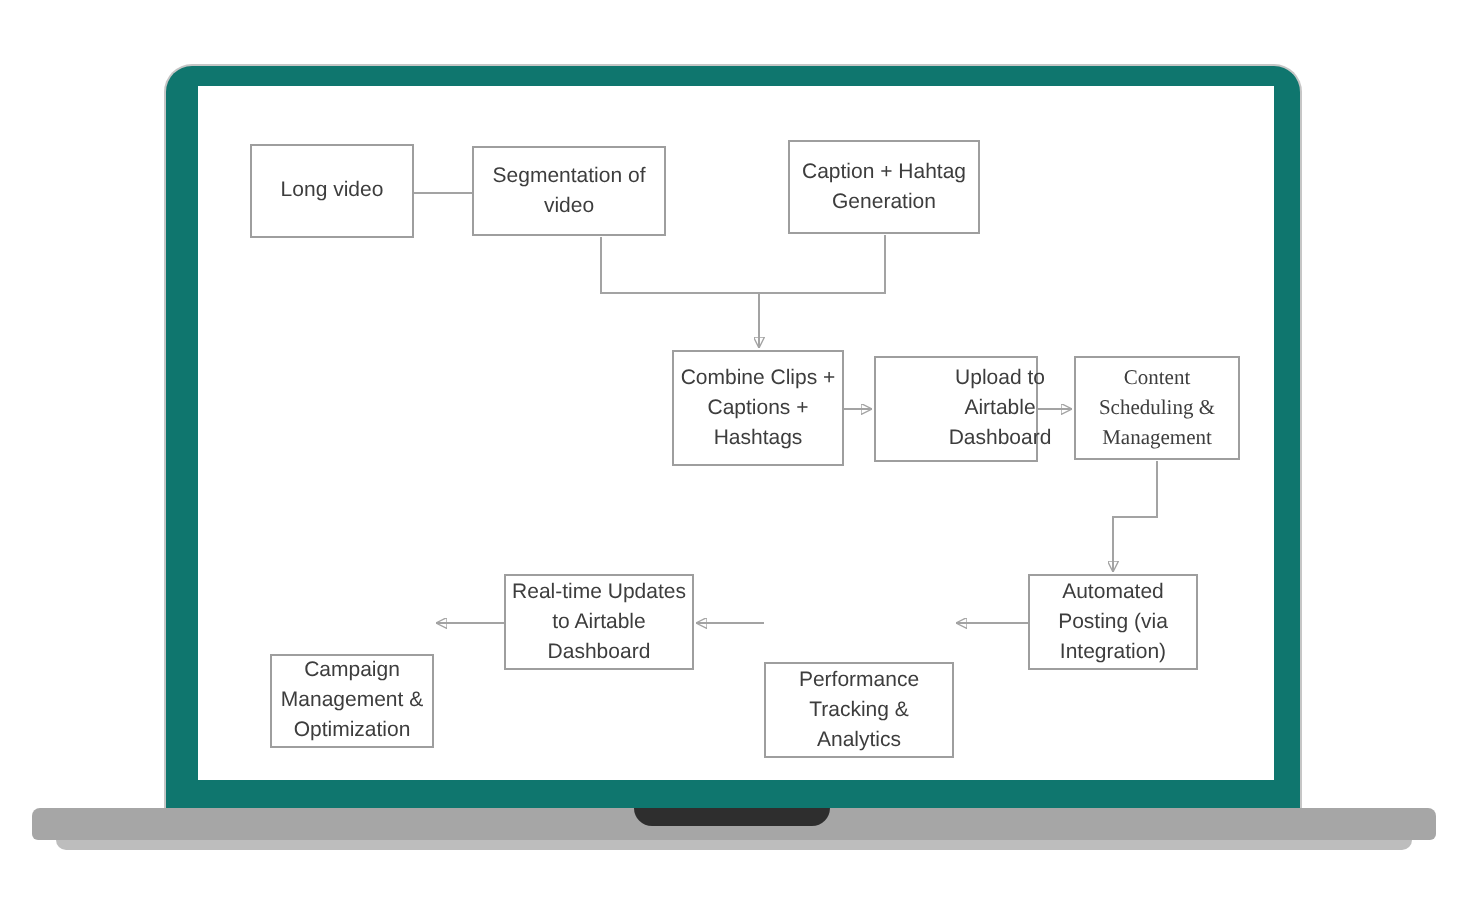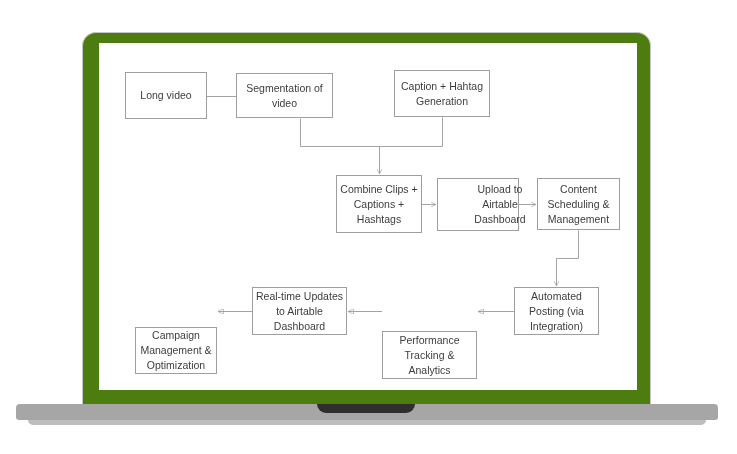--- a/index.html
+++ b/index.html
@@ -9,21 +9,21 @@
     background: #ffffff;
     font-family: "Liberation Sans", "DejaVu Sans", sans-serif;
     overflow: hidden;
   }
   .stage { position: relative; width: 737px; height: 454px; }
 
   
   .laptop-screen {
     position: absolute; left: 82px; top: 32px;
     width: 569px; height: 372px;
-    background: #4d7c0f;
+    background: #0f766e;
     border: 1px solid #c6c6c6;
     border-bottom: none;
     border-radius: 14px 14px 0 0;
   }
   .laptop-screen-inner {
     position: absolute; left: 16px; top: 10px;
     width: 538px; height: 347px;
     background: #ffffff;
   }
   .laptop-base {
@@ -55,21 +55,21 @@
     text-align: center;
     font-size: 10.5px;
     line-height: 15px;
     white-space: pre-line;
   }
   .n-long        { left: 26px;  top: 29px;  width: 82px; height: 47px; }
   .n-seg         { left: 137px; top: 30px;  width: 97px; height: 45px; }
   .n-cap         { left: 295px; top: 27px;  width: 96px; height: 47px; }
   .n-combine     { left: 237px; top: 132px; width: 86px; height: 58px; }
   .n-upload      { left: 338px; top: 135px; width: 82px; height: 53px; padding-left: 44px; }
-  .n-content     { left: 438px; top: 135px; width: 83px; height: 52px; }
+  .n-content     { left: 438px; top: 135px; width: 83px; height: 52px; font-family: Liberation Serif, serif; }
   .n-auto        { left: 415px; top: 244px; width: 85px; height: 48px; }
   .n-perf        { left: 283px; top: 244px; width: 95px; height: 48px; margin-top: 44px; }
   .n-real        { left: 153px; top: 244px; width: 95px; height: 48px; }
   .n-camp        { left: 36px;  top: 244px; width: 82px; height: 47px; margin-top: 40px; }
 
   .flow-connectors {
     position: absolute; left: 0; top: 0;
     width: 538px; height: 347px;
     pointer-events: none;
   }

